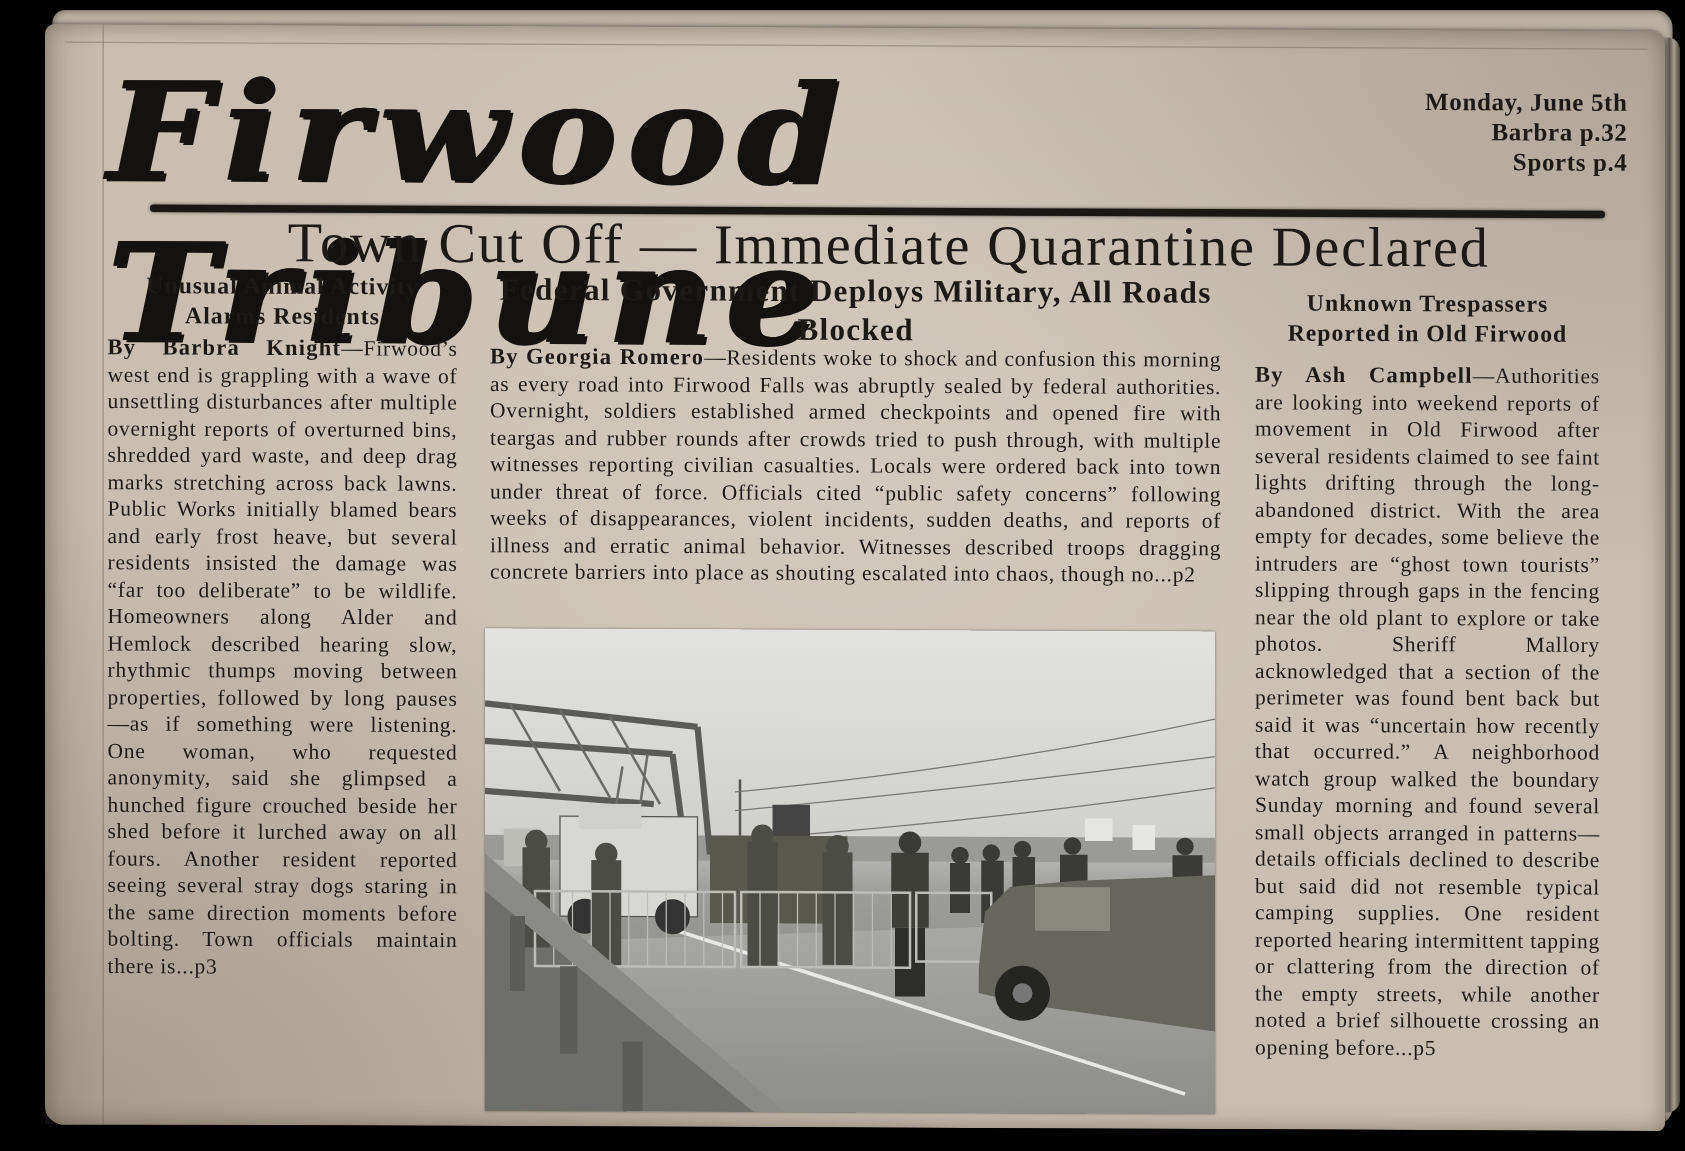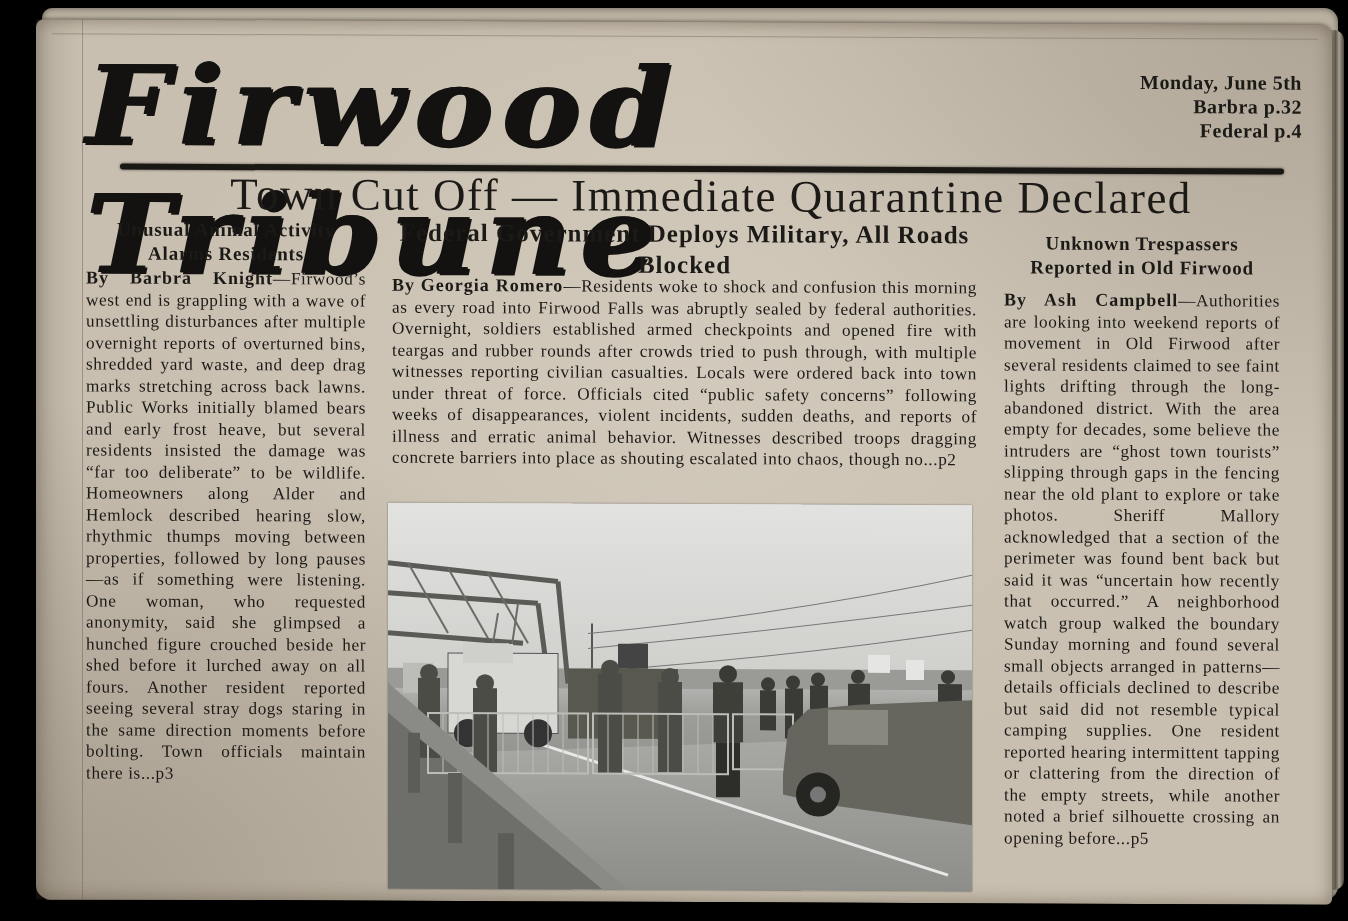--- a/index.html
+++ b/index.html
@@ -83,21 +83,21 @@
 <div class="paper">
   <div class="paper-fold"></div>
   <div class="inner-border"></div>
 
   <div class="masthead">Firwood Tribune</div>
   <div class="masthead-rule"></div>
 
   <div class="edition-info">
     <div>Monday, June 5th</div>
     <div>Barbra p.32</div>
-    <div>Federal p.4</div>
+    <div>Sports p.4</div>
   </div>
 
   <div class="main-headline">Town Cut Off — Immediate Quarantine Declared</div>
 
   <div class="col col-left">
     <div class="sub-headline">
       <div>Unusual Animal Activity</div>
       <div>Alarms Residents</div>
     </div>
     <div><span class="byline">By Barbra Knight</span><span>—Firwood’s west end is grappling with a wave of unsettling disturbances after multiple overnight reports of overturned bins, shredded yard waste, and deep drag marks stretching across back lawns. Public Works initially blamed bears and early frost heave, but several residents insisted the damage was “far too deliberate” to be wildlife. Homeowners along Alder and Hemlock described hearing slow, rhythmic thumps moving between properties, followed by long pauses—as if something were listening. One woman, who requested anonymity, said she glimpsed a hunched figure crouched beside her shed before it lurched away on all fours. Another resident reported seeing several stray dogs staring in the same direction moments before bolting. Town officials maintain there is...p3</span></div>

